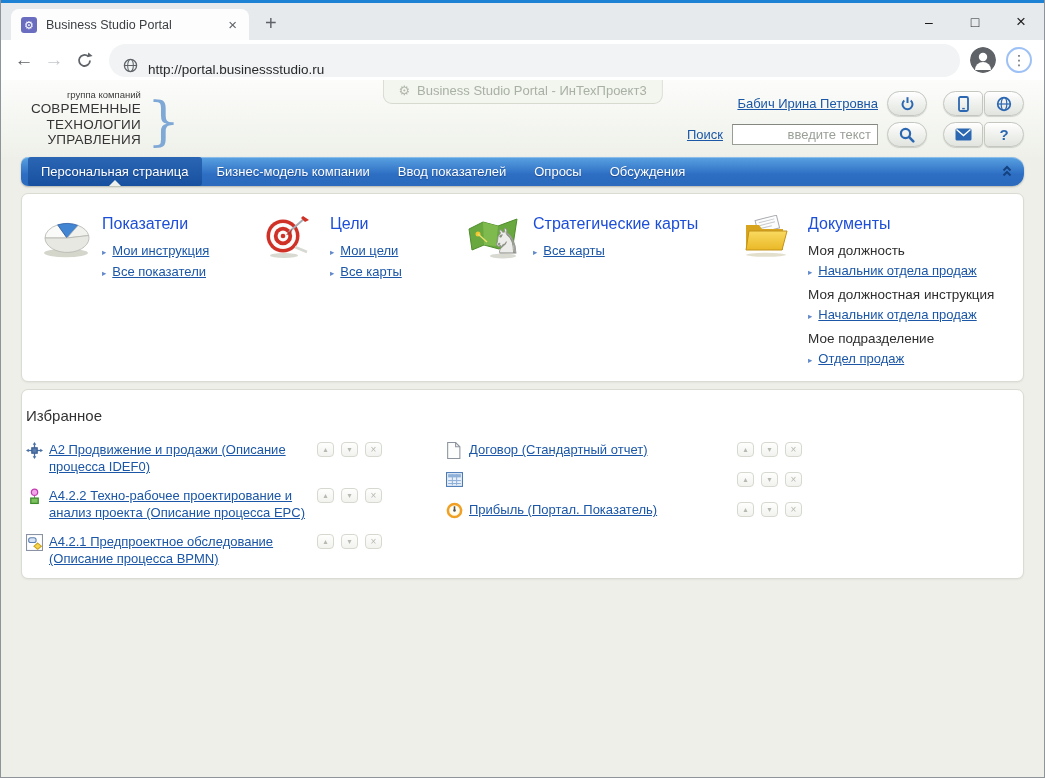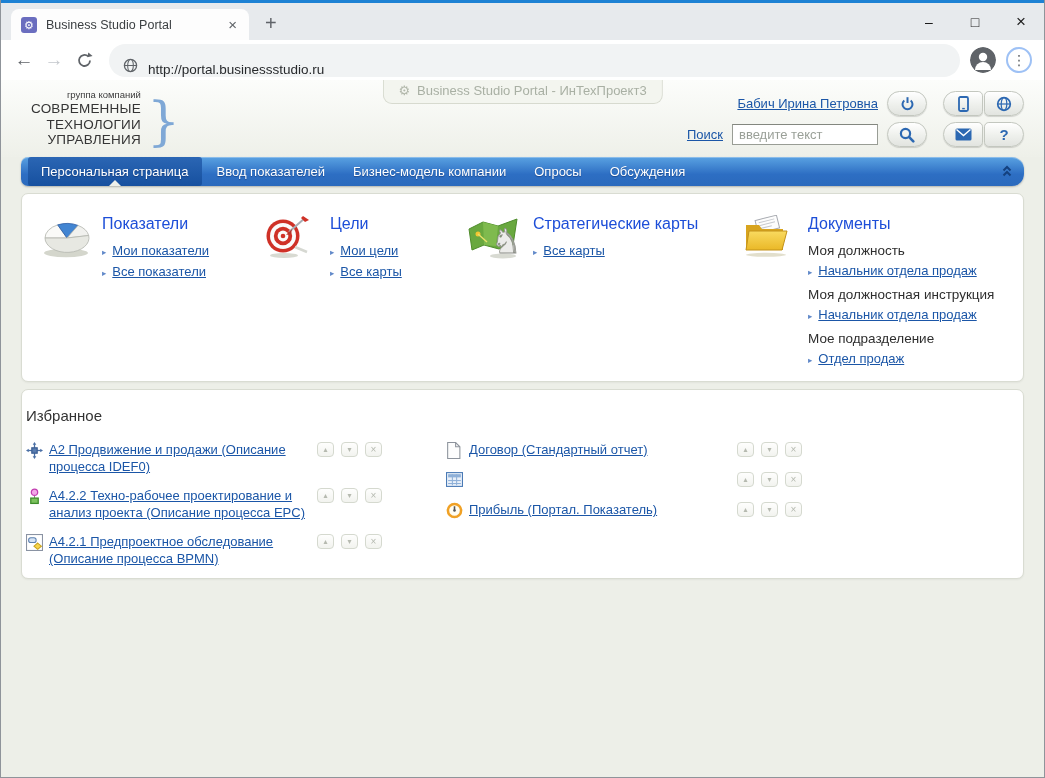--- a/index.html
+++ b/index.html
@@ -35,21 +35,21 @@
   .ptab-gear{color:#b2b8ab;font-size:13px;}
   .hdr-right{position:absolute;top:11px;right:20px;display:flex;flex-direction:column;gap:6px;}
   .hrow{display:flex;align-items:center;justify-content:flex-end;}
   .ulink{font-size:13px;color:#1b56a7;text-decoration:underline;margin-right:9px;cursor:pointer;}
   .hbtn{width:40px;height:25px;display:flex;align-items:center;justify-content:center;background:linear-gradient(#ffffff,#eef0ec 55%,#e2e4e0);border:1px solid #c3c7bf;border-radius:13px;box-shadow:0 1px 1px rgba(0,0,0,.15);cursor:pointer;padding:0;}
   .grp{display:flex;gap:1px;}
   .grp .hbtn:first-child{border-radius:13px 5px 5px 13px;}
   .grp .hbtn:last-child{border-radius:5px 13px 13px 5px;}
   .sp16{width:16px;flex:none;}
   .qmark{color:#2c68b2;font-weight:bold;font-size:15px;}
-  .sinput{width:146px;height:21px;border:1px solid #999d95;border-top-color:#83877f;font-size:13px;padding:0 6px;color:#333;font-family:inherit;margin-right:9px;}
+  .sinput{width:146px;height:21px;border:1px solid #999d95;border-top-color:#83877f;font-size:13px;padding:0 6px;color:#333;font-family:inherit;margin-right:9px;text-align:right;}
   .sinput::placeholder{color:#9aa098;}
   
   .nav{position:relative;margin:0 20px;height:29px;border-radius:7px 12px 12px 7px;background:linear-gradient(#5aa2e2,#2d6ec3 60%,#2b6abd);box-shadow:inset 0 1px 0 rgba(255,255,255,.3),0 1px 2px rgba(0,0,0,.25);display:flex;padding-left:7px;}
   .nav-tab{color:#fff;font-size:13px;line-height:29px;padding:0 13px;text-shadow:0 1px 1px rgba(10,30,80,.45);cursor:pointer;white-space:nowrap;}
   .nav-tab + .nav-tab{margin-left:2px;}
   .nav-tab.active{background:linear-gradient(#2b66b4,#16509f);border-radius:3px;position:relative;}
   .nav-tab.active::after{content:"";position:absolute;left:50%;bottom:0;margin-left:-6px;border-left:6px solid transparent;border-right:6px solid transparent;border-bottom:6px solid #eef0e9;}
   .nav-collapse{position:absolute;right:10px;top:7px;cursor:pointer;}
   
   .panel{margin:7px 20px 0;background:#fff;border:1px solid #d9dcd2;border-radius:7px;box-shadow:0 1px 2px rgba(0,0,0,.05);}
@@ -190,22 +190,22 @@
             <button class="hbtn">
               <span class="qmark">?</span>
             </button>
           </span>
         </div>
       </div>
     </div>
 
     <div class="nav">
       <span class="nav-tab active">Персональная страница</span>
+      <span class="nav-tab">Бизнес-модель компании</span>
       <span class="nav-tab">Ввод показателей</span>
-      <span class="nav-tab">Бизнес-модель компании</span>
       <span class="nav-tab">Опросы</span>
       <span class="nav-tab">Обсуждения</span>
       <span class="nav-collapse">
         <svg width="14" height="14" viewBox="0 0 14 14">
             <polyline points="3.5,6.5 7,3 10.5,6.5" fill="none" stroke="#14417f" stroke-width="2"></polyline>
             <polyline points="3.5,11.5 7,8 10.5,11.5" fill="none" stroke="#14417f" stroke-width="2"></polyline>
           </svg>
       </span>
     </div>
 
@@ -220,21 +220,21 @@
               <path d="M0,0 L-9.3,-19.9 A22,22 0 0 1 11,-19.05 Z" fill="#4285d2" stroke="#2a5ca5"></path>
               <path d="M0,0 L11,-19.05 A22,22 0 0 1 21.7,-3.8 Z" fill="#f1f1ee" stroke="#b4b7af"></path>
               <path d="M0,0 L21.7,-3.8 A22,22 0 1 1 -22,0 Z" fill="#e7e8e2" stroke="#b4b7af"></path>
             </g>
           </svg>
         </span>
         <div class="sec">
           <div class="sec-title">Показатели</div>
           <div class="linkrow">
               <span class="bullet">▸</span>
-              <a class="plink">Мои показатели</a>
+              <a class="plink">Мои инструкция</a>
             </div>
           <div class="linkrow">
               <span class="bullet">▸</span>
               <a class="plink">Все показатели</a>
             </div>
         </div>
       </div>
 
       <div class="p1col c2">
         <span class="icobox">

